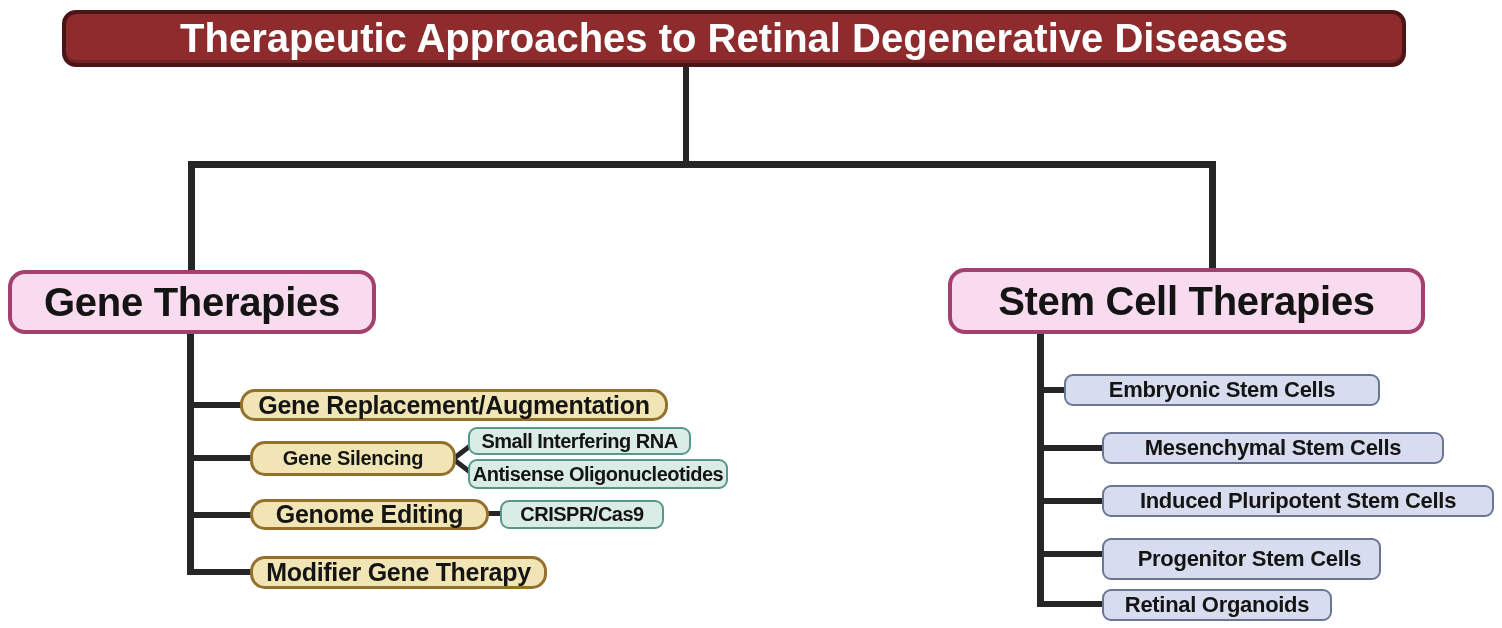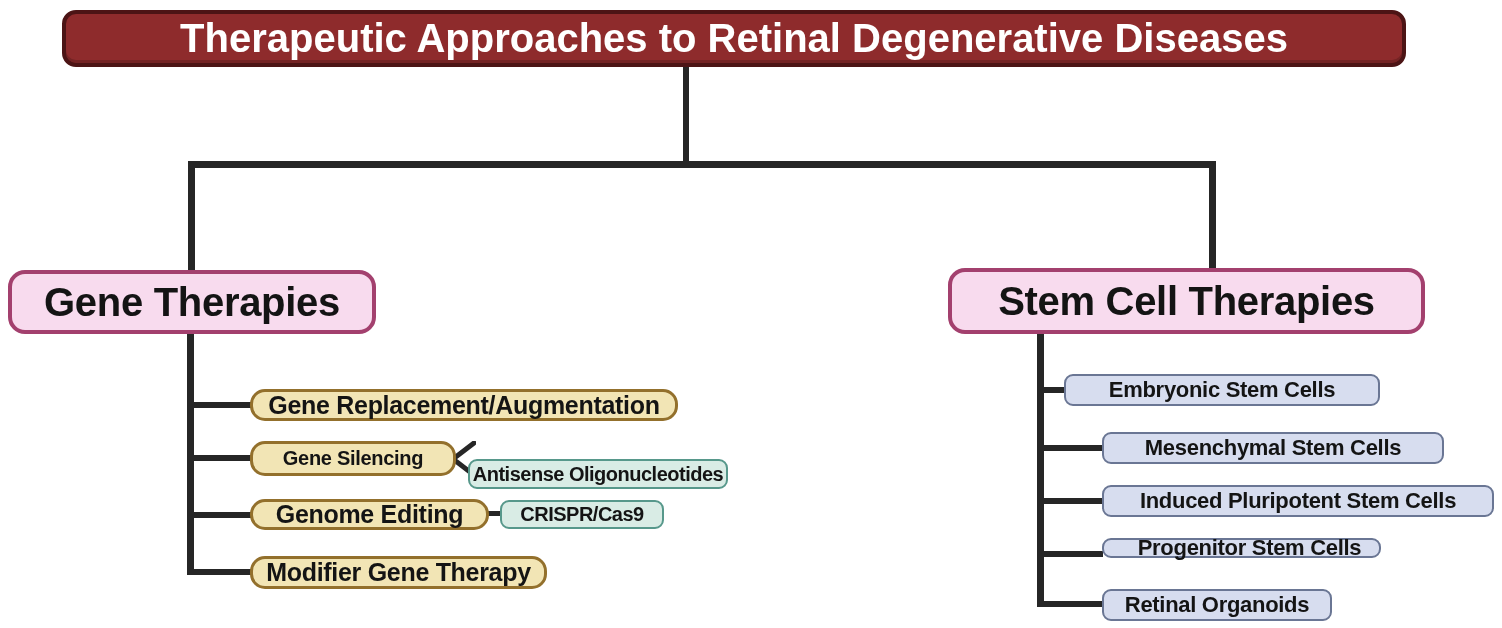--- a/index.html
+++ b/index.html
@@ -58,27 +58,28 @@
   <div class="cline" style="left:487px;top:511px;width:15px;height:5px;"></div>
   <svg class="chev" style="left:449px;top:441px;" width="27" height="36" viewBox="0 0 27 36">
     <path d="M25 2 L4 18 L25 34" fill="none" stroke="#262626" stroke-width="5" stroke-linecap="square"></path>
   </svg>
 
   <div class="node title-banner" style="left:62px;top:10px;width:1344px;height:57px;">Therapeutic Approaches to Retinal Degenerative Diseases</div>
 
   <div class="node category" style="left:8px;top:270px;width:368px;height:64px;">Gene Therapies</div>
   <div class="node category" style="left:948px;top:268px;width:477px;height:66px;">Stem Cell Therapies</div>
 
-  <div class="node tan" style="left:250px;top:389px;width:428px;height:32px;">Gene Replacement/Augmentation</div>
+  <div class="node tan" style="left:240px;top:389px;width:428px;height:32px;">Gene Replacement/Augmentation</div>
   <div class="node tan" style="left:250px;top:441px;width:206px;height:35px;font-size:20px;">Gene Silencing</div>
   <div class="node tan" style="left:250px;top:556px;width:297px;height:33px;">Modifier Gene Therapy</div>
   <div class="node tan" style="left:250px;top:499px;width:239px;height:31px;">Genome Editing</div>
 
+  <div class="node green" style="left:468px;top:427px;width:223px;height:28px;">Small Interfering RNA</div>
   <div class="node green" style="left:468px;top:459px;width:260px;height:30px;">Antisense Oligonucleotides</div>
   <div class="node green" style="left:500px;top:500px;width:164px;height:29px;">CRISPR/Cas9</div>
 
   <div class="node blue" style="left:1064px;top:374px;width:316px;height:32px;">Embryonic Stem Cells</div>
   <div class="node blue" style="left:1102px;top:432px;width:342px;height:32px;">Mesenchymal Stem Cells</div>
   <div class="node blue" style="left:1102px;top:485px;width:392px;height:32px;">Induced Pluripotent Stem Cells</div>
-  <div class="node blue" style="left:1102px;top:538px;width:279px;height:20px;padding-left:16px;">Progenitor Stem Cells</div>
+  <div class="node blue" style="left:1102px;top:538px;width:279px;height:42px;padding-left:16px;">Progenitor Stem Cells</div>
   <div class="node blue" style="left:1102px;top:589px;width:230px;height:32px;">Retinal Organoids</div>
 
 </div>
 
 </body></html>

